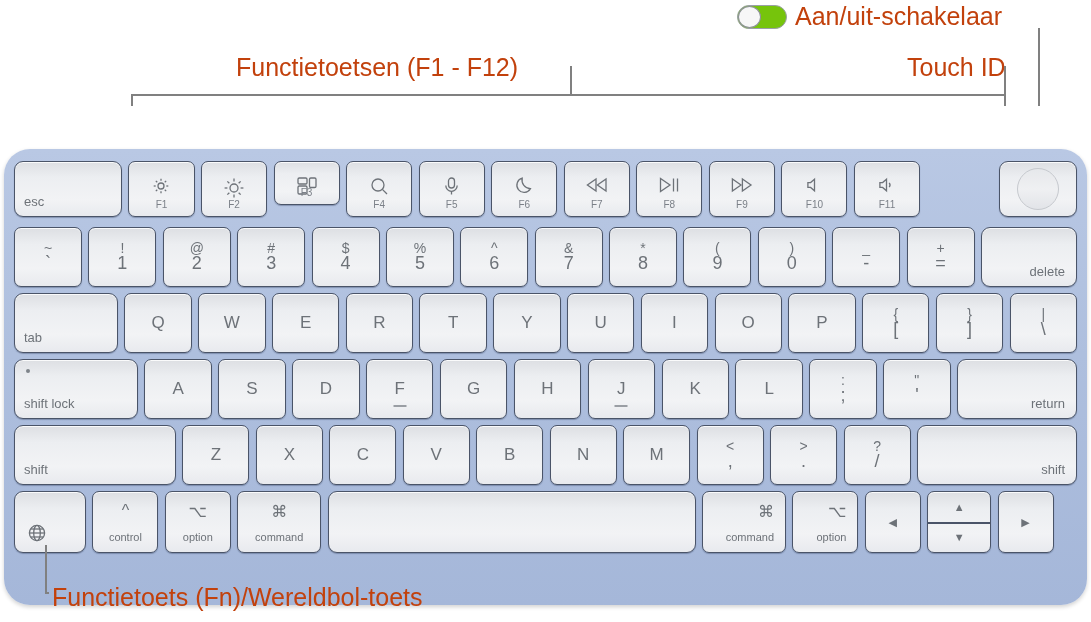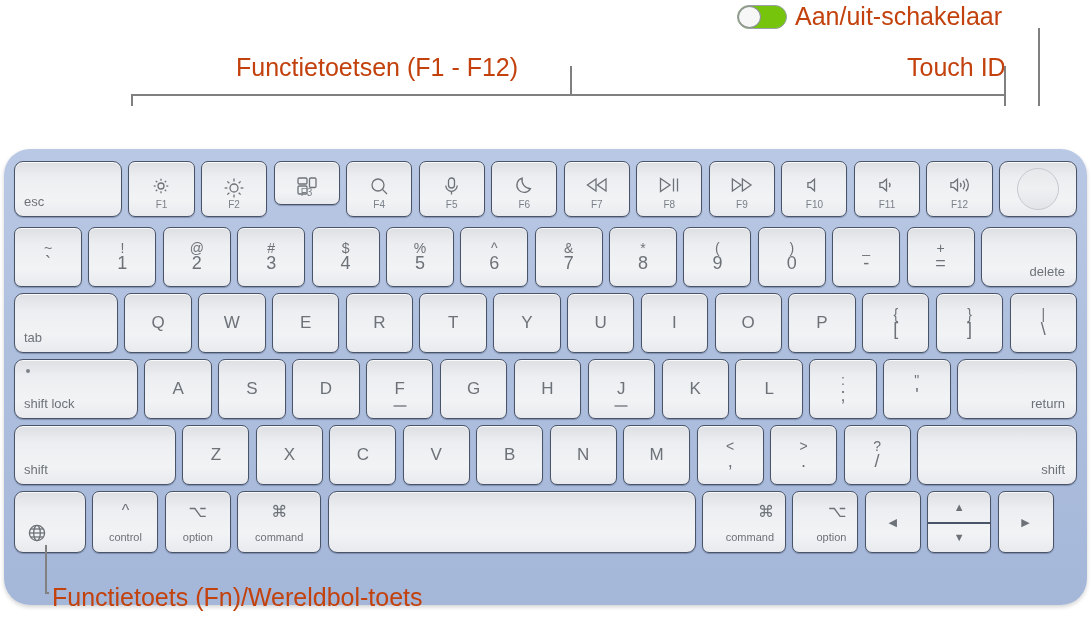--- a/index.html
+++ b/index.html
@@ -194,31 +194,20 @@
         </div>
         <div class="key" style="left: 849.9px; top: 12px; width: 66.15px; height: 56px;">
           <span class="k-ic">
             <svg width="16" height="16" viewBox="0 0 16 16">
               <path class="gl" d="M7.5 2.2 L3.6 5.6 L0.9 5.6 L0.9 10.4 L3.6 10.4 L7.5 13.8 Z"></path>
                 <path class="gl" d="M10.2 5.9a3.3 3.3 0 0 1 0 4.2"></path>
             </svg>
           </span>
               <span class="k-fn">F11</span>
         </div>
-        <div class="key" style="left: 922.45px; top: 12px; width: 66.15px; height: 56px;">
-          <span class="k-ic">
-            <svg width="20" height="16" viewBox="0 0 20 16">
-              <path class="gl" d="M7.5 2.2 L3.6 5.6 L0.9 5.6 L0.9 10.4 L3.6 10.4 L7.5 13.8 Z"></path>
-                <path class="gl" d="M10.2 5.9a3.3 3.3 0 0 1 0 4.2"></path>
-                <path class="gl" d="M13 3.8a6.2 6.2 0 0 1 0 8.4"></path>
-                <path class="gl" d="M15.8 1.8a8.8 8.8 0 0 1 0 12.4"></path>
-            </svg>
-          </span>
-              <span class="k-fn">F12</span>
-        </div>
         <div class="key big" style="left: 995px; top: 12px; width: 78px; height: 56px;">
           <span class="touchid"></span>
         </div>
         <div class="key" style="left: 10px; top: 78px; width: 67.9846px; height: 60px;">
           <span class="k-top">~</span>
               <span class="k-bot">`</span>
         </div>
         <div class="key" style="left: 84.3846px; top: 78px; width: 67.9846px; height: 60px;">
           <span class="k-top">!</span>
               <span class="k-bot">1</span>

